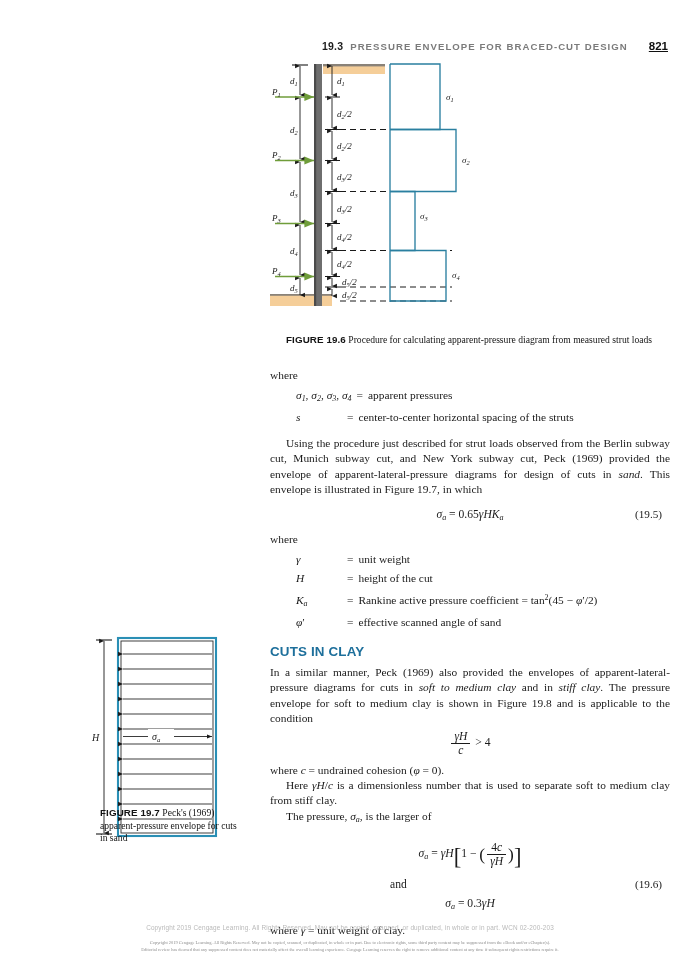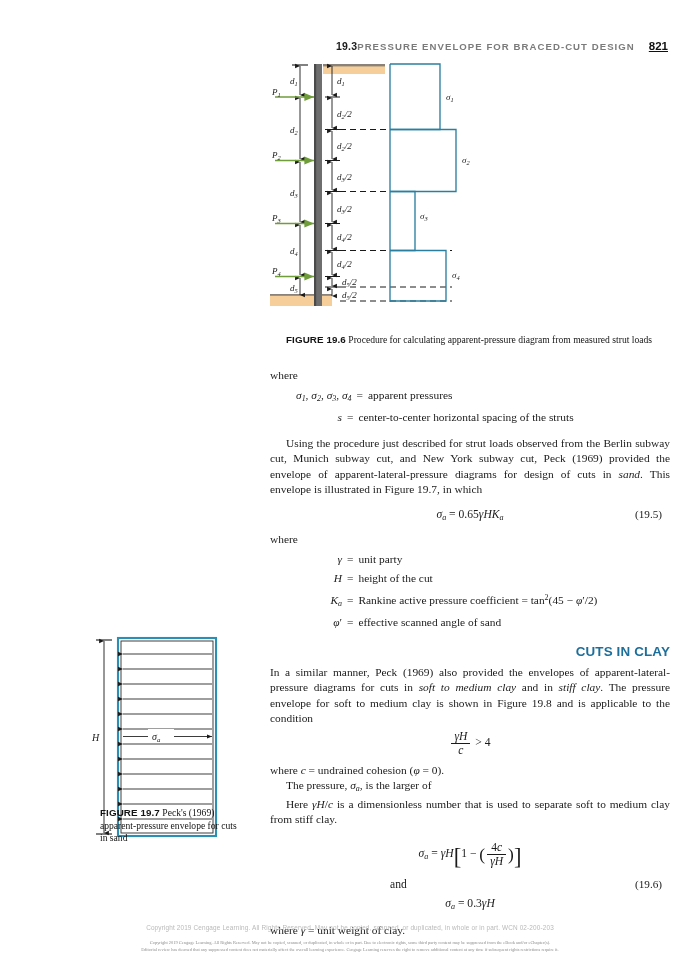--- a/index.html
+++ b/index.html
@@ -12,21 +12,21 @@
     font-family: "Liberation Serif", serif;
     color: #1a1a1a;
     overflow: hidden;
   }
   .page { position: absolute; inset: 0; }
 
   
   .runhead {
     position: absolute;
     top: 40px; right: 32px;
-    display: flex; align-items: baseline; gap: 0;
+    display: flex; align-items: baseline; gap: 7px;
     font-family: "Liberation Sans", sans-serif;
   }
   .runhead .secnum { font-weight: bold; font-size: 10.5px; color: #1c1c1c; letter-spacing: .2px;}
   .runhead .sectitle {
     font-size: 9.6px; color: #7b7b7b; letter-spacing: 1.05px; font-weight: 600;
   }
   .runhead .pageno { font-weight: bold; font-size: 11.5px; color: #101010; margin-left: 14px; text-decoration: underline;}
 
   
   .fig196 { position: absolute; left: 270px; top: 62px; width: 250px; height: 248px; }
@@ -50,21 +50,21 @@
     text-indent: 0;
   }
   p.indent { text-indent: 16px; }
   .where { font-size: 11.4px; margin: 9px 0 5px 0; }
 
   .deflist { margin: 0 0 0 26px; }
   .defrow {
     display: flex; align-items: baseline;
     font-size: 11.4px; line-height: 19px;
   }
-  .defrow .lhs { min-width: 46px; text-align: right; }
+  .defrow .lhs { min-width: 46px; }
   .defrow .eq { padding: 0 5px; }
 
   .eqline {
     position: relative;
     text-align: center;
     font-size: 11.6px;
     margin: 9px 0 6px 0;
   }
   .eqnum {
     position: absolute; right: 8px; top: 0;
@@ -72,21 +72,20 @@
   }
 
   
   .secheading {
     font-family: "Liberation Sans", sans-serif;
     font-weight: bold;
     font-size: 13.4px;
     color: #1d6f9b;
     letter-spacing: .15px;
     margin: 12px 0 6px 0;
-    text-align: right;
   }
 
   
   .fig197 { position: absolute; left: 90px; top: 628px; width: 155px; height: 222px; }
   #fig197-caption { left: 100px; top: 807px; width: 140px; line-height: 12.6px;}
 
   
   .foot1 {
     position: absolute; left: 0; right: 0; top: 924px;
     text-align: center;
@@ -272,21 +271,21 @@
       <span class="it">σ</span><span class="sub">a</span> = 0.65<span class="it">γHK</span><span class="sub">a</span>
       <span class="eqnum">(19.5)</span>
     </div>
 
     <div class="where" style="margin-top:11px">where</div>
 
     <div class="deflist">
       <div class="defrow">
         <span class="lhs it">γ</span>
         <span class="eq">=</span>
-        <span>unit party</span>
+        <span>unit weight</span>
       </div>
       <div class="defrow">
         <span class="lhs it">H</span>
         <span class="eq">=</span>
         <span>height of the cut</span>
       </div>
       <div class="defrow">
         <span class="lhs"><span class="it">K</span><span class="sub">a</span></span>
         <span class="eq">=</span>
         <span>Rankine active pressure coefficient = tan<span class="sup">2</span>(45 − <span class="it">φ</span>′/2)</span>
@@ -307,25 +306,25 @@
     <div class="eqline" style="margin-top:4px">
       <span class="frac"><span class="num"><span class="it">γH</span></span><span class="den"><span class="it">c</span></span></span>
       &gt; 4
     </div>
 
     <p class="bodytext" style="margin-top:5px">
       where <span class="it">c</span> = undrained cohesion (<span class="it">φ</span> = 0).
     </p>
 
     <p class="bodytext indent">
+      Here <span class="it">γH</span>/<span class="it">c</span> is a dimensionless number that is used to separate soft to medium clay from stiff clay.
+    </p>
+
+    <p class="bodytext indent">
       The pressure, <span class="it">σ</span><span class="sub">a</span>, is the larger of
-    </p>
-
-    <p class="bodytext indent">
-      Here <span class="it">γH</span>/<span class="it">c</span> is a dimensionless number that is used to separate soft to medium clay from stiff clay.
     </p>
 
     <div class="eqline" style="margin-top:14px">
       <span class="it">σ</span><span class="sub">a</span> = <span class="it">γH</span><span class="bigbr">[</span>1 − <span class="medpar">(</span><span class="frac"><span class="num">4<span class="it">c</span></span><span class="den"><span class="it">γH</span></span></span><span class="medpar">)</span><span class="bigbr">]</span>
     </div>
 
     <div class="eqline" style="margin-top:8px; text-align:left; padding-left:120px;">
       <span>and</span>
       <span class="eqnum">(19.6)</span>
     </div>

